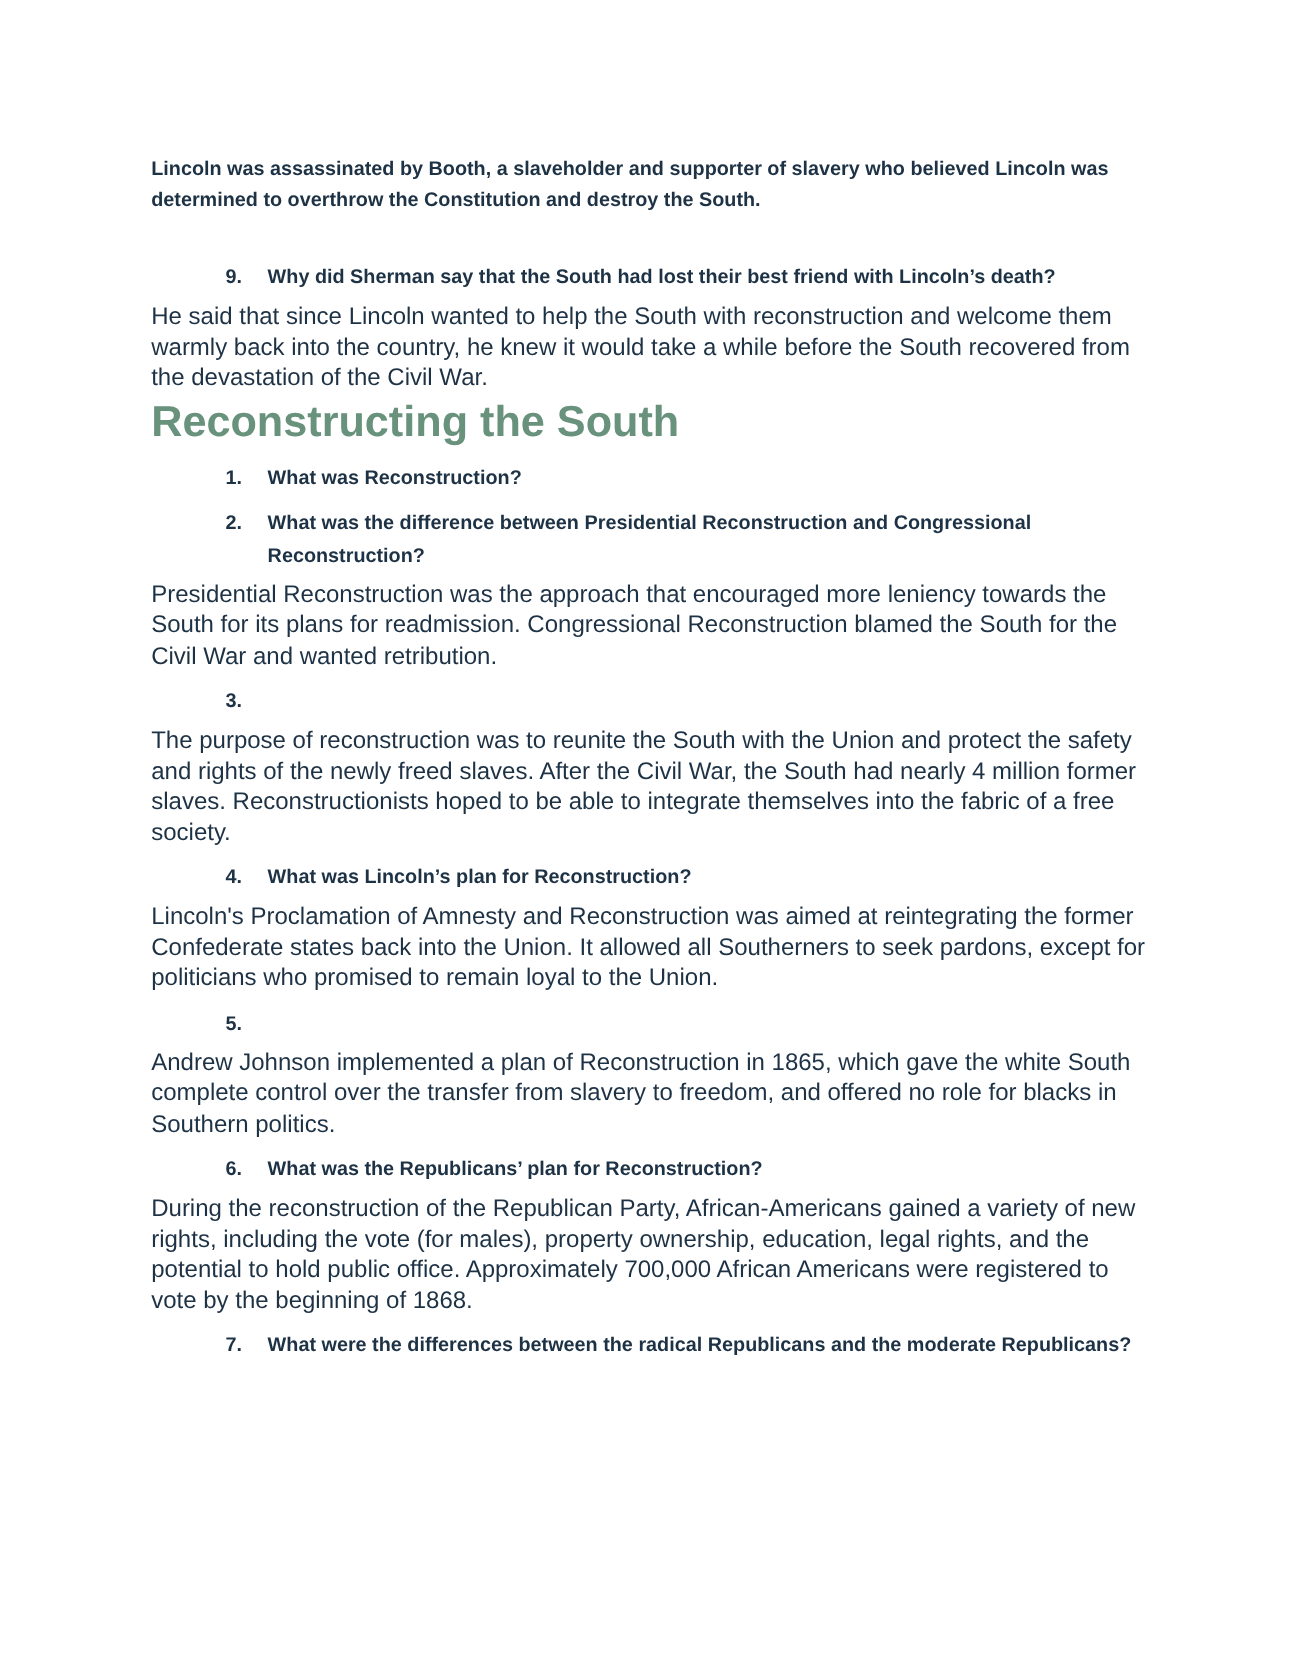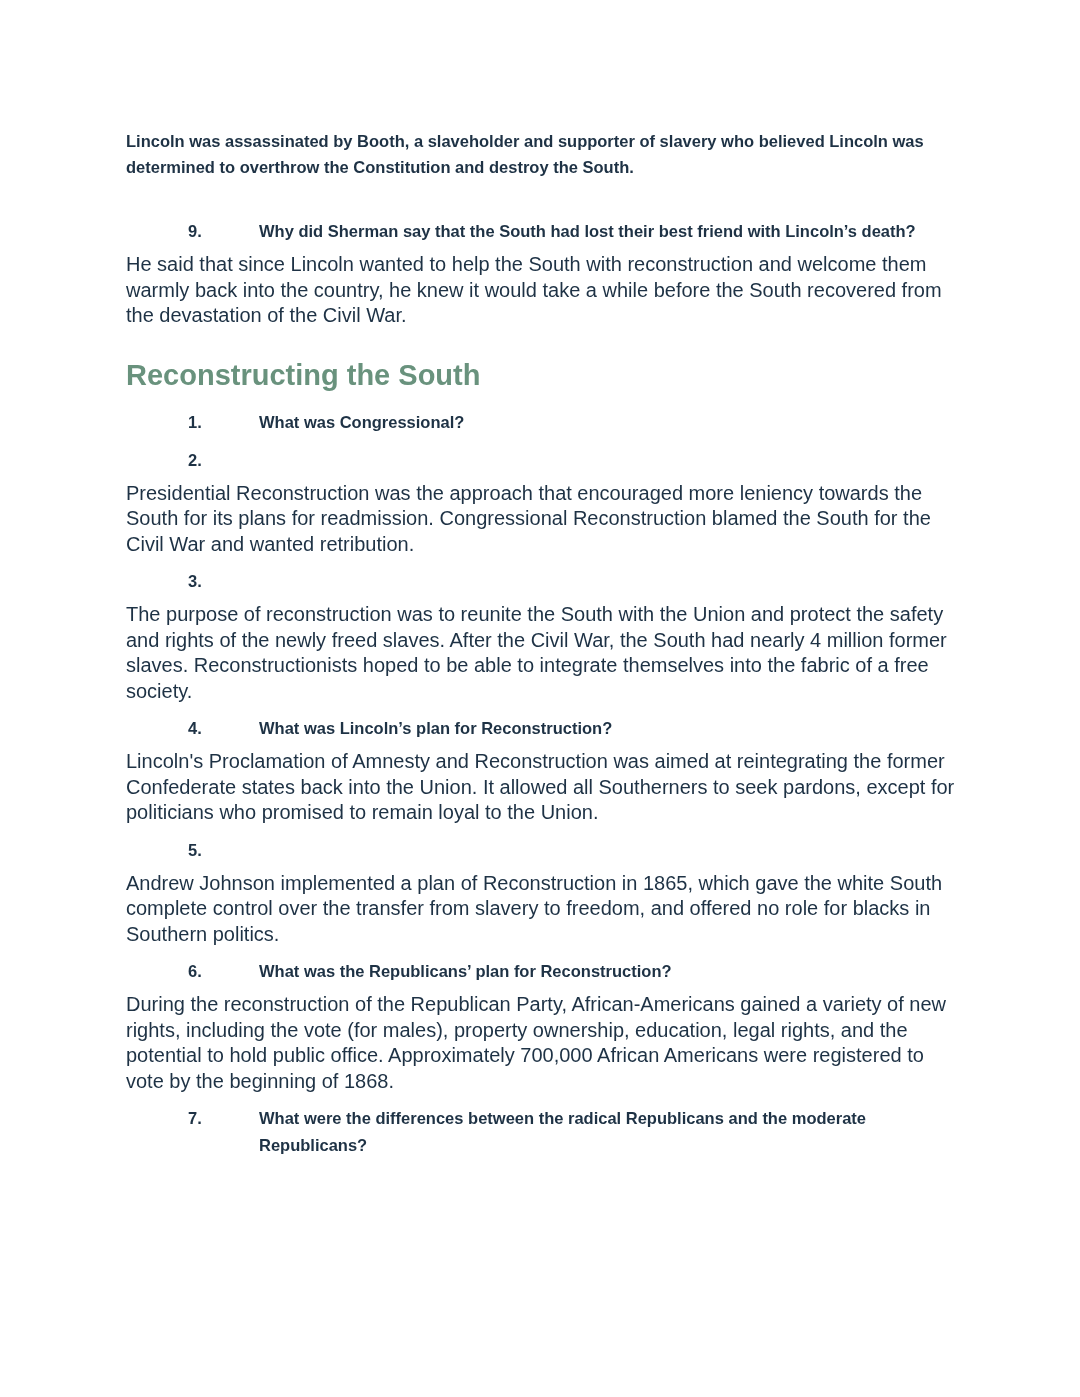--- a/index.html
+++ b/index.html
@@ -28,32 +28,32 @@
     font-weight: 700;
     font-size: 16.5px;
     line-height: 27px;
     margin: 11px 0 7px;
     padding-left: 62px;
   }
   .q-num {
     flex: 0 0 35px;
     width: 35px;
   }
-  .q-text { flex: 1; margin-left: 36px; }
+  .q-text { flex: 1; }
   .answer {
     font-size: 20px;
     line-height: 25.5px;
     font-weight: 400;
   }
   .answer:empty { display: none; }
   .section-heading {
-    font-size: 29px;
+    font-size: 36px;
     font-weight: 700;
     line-height: 36px;
-    margin: 28px 0 16px;
+    margin: 4px 0 16px;
     color: #69927d;
   }
 </style>
 </head>
 <body>
 
 <div class="page">
 
   <p class="intro">Lincoln was assassinated by Booth, a slaveholder and supporter of slavery who believed Lincoln was determined to overthrow the Constitution and destroy the South.</p>
 
@@ -63,27 +63,28 @@
       <span class="q-text">Why did Sherman say that the South had lost their best friend with Lincoln’s death?</span>
     </div>
     <p class="answer">He said that since Lincoln wanted to help the South with reconstruction and welcome them warmly back into the country, he knew it would take a while before the South recovered from the devastation of the Civil War.</p>
   </div>
 
   <h1 class="section-heading">Reconstructing the South</h1>
 
   <div class="qa-item">
     <div class="question">
       <span class="q-num">1.</span>
-      <span class="q-text">What was Congressional?</span>
+      <span class="q-text">What was Reconstruction?</span>
     </div>
   </div>
 
   <div class="qa-item">
     <div class="question">
       <span class="q-num">2.</span>
+      <span class="q-text">What was the difference between Presidential Reconstruction and Congressional Reconstruction?</span>
     </div>
     <p class="answer">Presidential Reconstruction was the approach that encouraged more leniency towards the South for its plans for readmission. Congressional Reconstruction blamed the South for the Civil War and wanted retribution.</p>
   </div>
 
   <div class="qa-item">
     <div class="question">
       <span class="q-num">3.</span>
     </div>
     <p class="answer">The purpose of reconstruction was to reunite the South with the Union and protect the safety and rights of the newly freed slaves. After the Civil War, the South had nearly 4 million former slaves. Reconstructionists hoped to be able to integrate themselves into the fabric of a free society.</p>
   </div>

